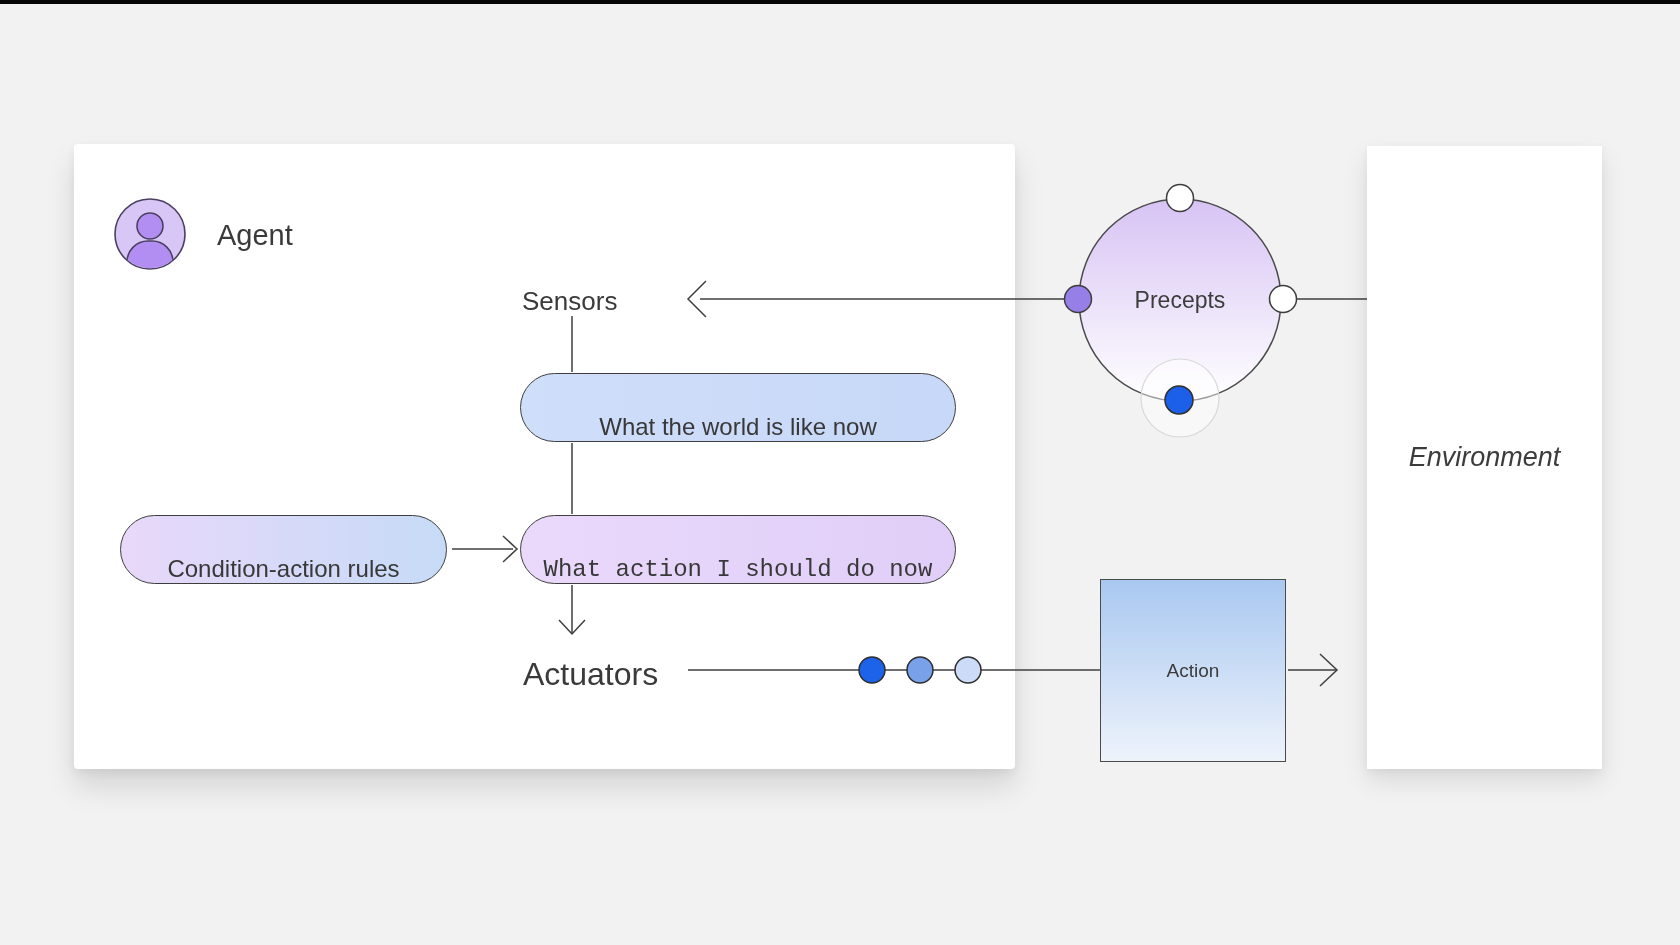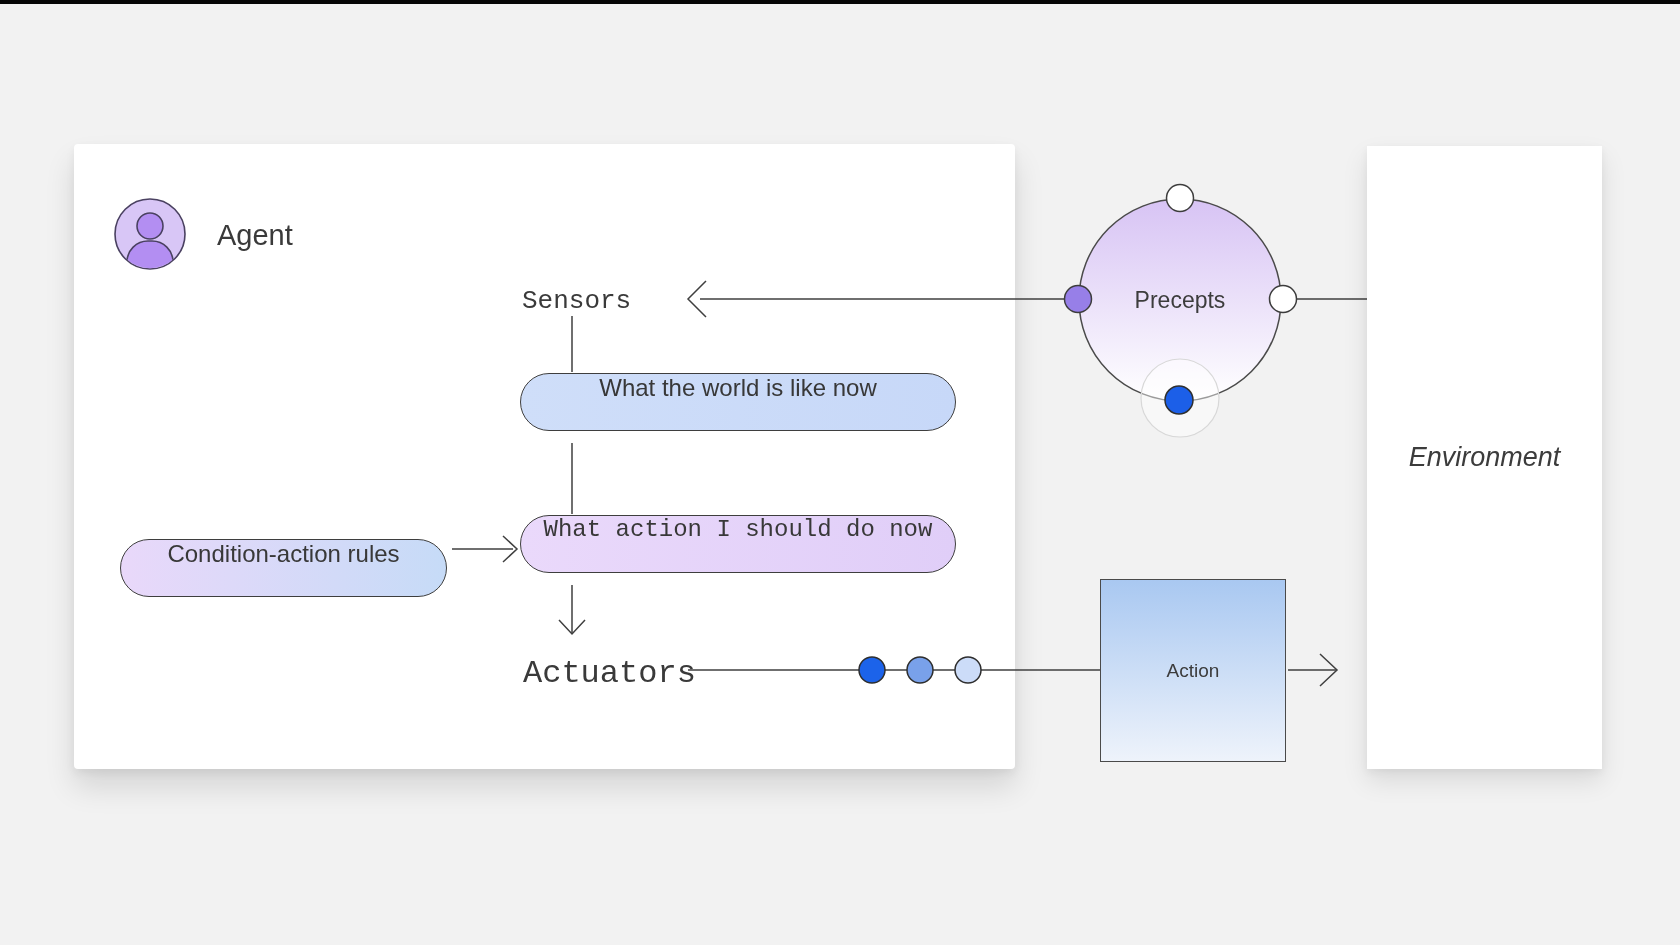--- a/index.html
+++ b/index.html
@@ -31,33 +31,33 @@
   }
   .connector-layer{position:absolute;left:0;top:0;width:1680px;height:945px;z-index:2;pointer-events:none;}
 
   .layer3{position:absolute;left:0;top:0;width:0;height:0;z-index:3;}
 
   .avatar{position:absolute;left:113px;top:197px;width:74px;height:74px;}
 
   .agent-label{
     position:absolute;left:217px;top:217px;font-size:29px;line-height:36px;color:var(--ink);
   }
-  .io-label{position:absolute;font-size:26px;line-height:32px;color:var(--ink);font-family:Liberation Mono, monospace;}
+  .io-label{position:absolute;font-size:26px;line-height:32px;color:var(--ink);}
   .sensors-label{left:522px;top:285px;}
   .actuators-label{left:523px;top:658px;font-size:32px;}
 
   .pill{
-    position:absolute;height:58px;border:1.5px solid #3e3e3e;border-radius:35px;
-    display:flex;align-items:flex-start;justify-content:center;
+    position:absolute;height:69px;border:1.5px solid #3e3e3e;border-radius:35px;
+    display:flex;align-items:flex-end;justify-content:center;
     font-size:24px;color:#383838;
   }
   .pill-world{left:520px;top:373px;width:436px;
     background:linear-gradient(90deg,var(--pill-blue-a),var(--pill-blue-b));}
   .pill-rules{left:120px;top:515px;width:327px;
-    background:linear-gradient(90deg,var(--pill-mixed-a),var(--pill-mixed-b));margin-top:24px;}
+    background:linear-gradient(90deg,var(--pill-mixed-a),var(--pill-mixed-b));}
   .pill-decision{left:520px;top:515px;width:436px;
     background:linear-gradient(90deg,var(--pill-purple-a),var(--pill-purple-b));font-family:Liberation Mono, monospace;}
 
   .action-box{
     position:absolute;left:1100px;top:579px;width:186px;height:183px;
     border:1.5px solid #4a4a4a;
     background:linear-gradient(180deg,var(--action-a),var(--action-b));
     display:flex;align-items:center;justify-content:center;
     font-size:19px;color:#3c3c3c;
   }

